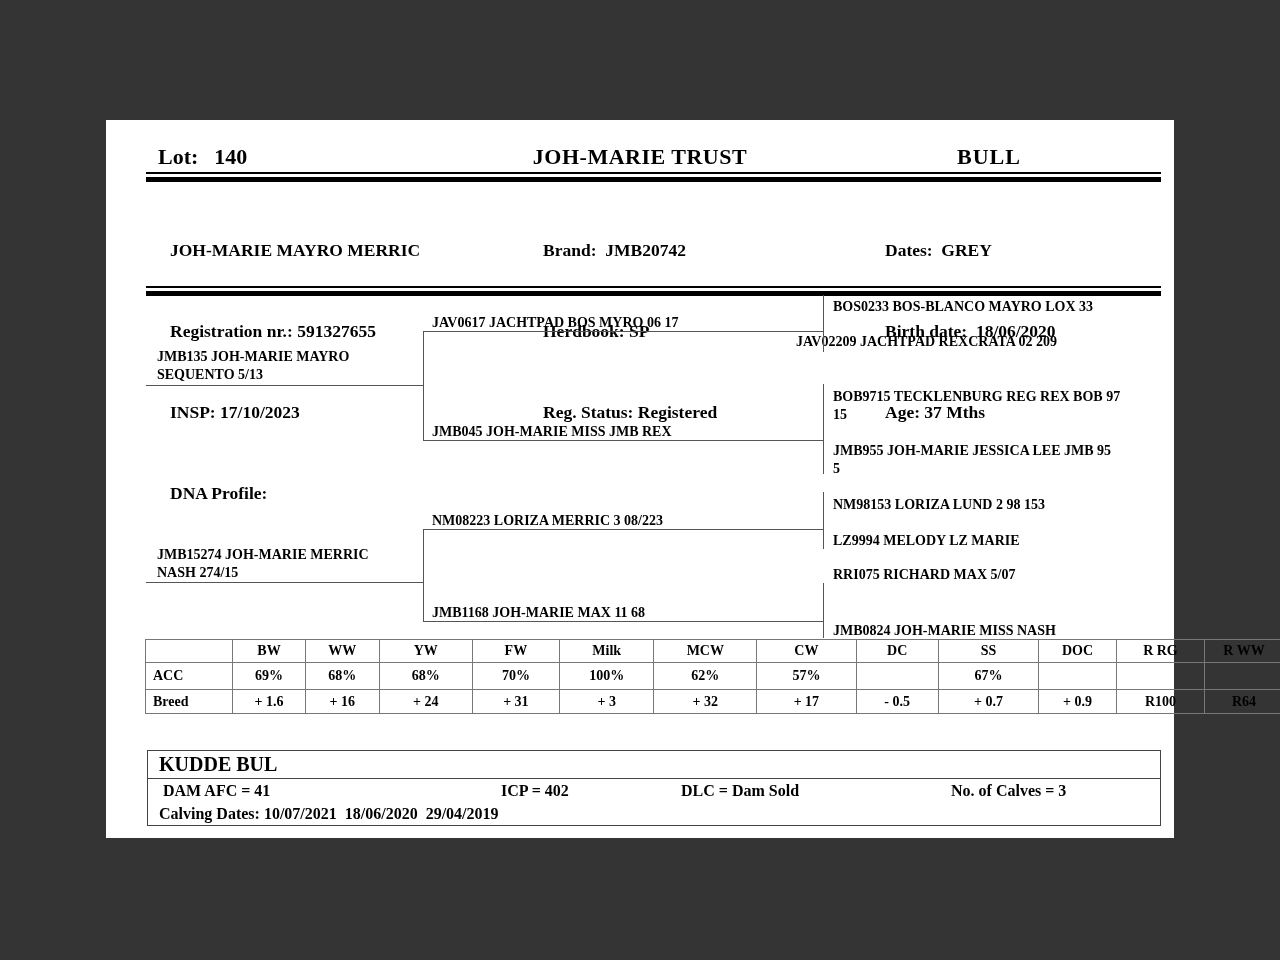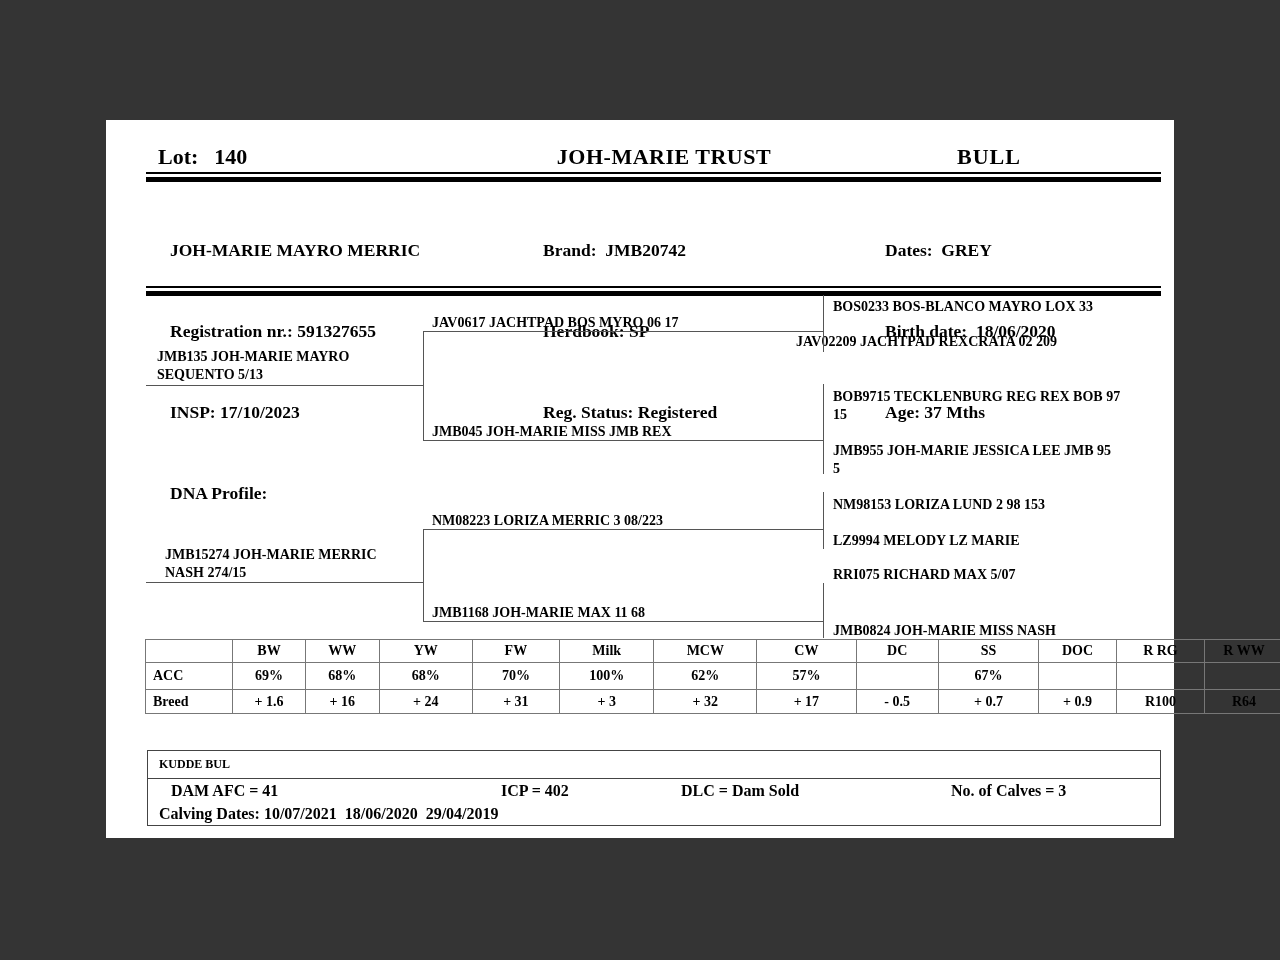--- a/index.html
+++ b/index.html
@@ -11,21 +11,21 @@
     color:#000;
     position:relative;
     overflow:hidden;
   }
   .page{
     position:absolute;left:106px;top:120px;
     width:1068px;height:718px;
     background:#ffffff;
   }
   
-  .title-row{position:absolute;left:0;top:24px;width:100%;height:30px;font-size:22px;padding-left:48px;}
+  .title-row{position:absolute;left:0;top:24px;width:100%;height:30px;font-size:22px;}
   .lot{position:absolute;left:52px;top:0;display:flex;gap:16px;}
   .owner{position:absolute;left:0;top:0;width:100%;text-align:center;letter-spacing:.5px;}
   .sex{position:absolute;left:851px;top:0;letter-spacing:1px;}
   
   .double-rule{
     position:absolute;left:40px;width:1015px;height:3px;
     border-top:2px solid #000;border-bottom:5px solid #000;
   }
   .rule-title{top:52px;}
   .rule-info{top:166px;}
@@ -61,25 +61,25 @@
   table.ebv tr.r-acc td{height:26px;}
   table.ebv tr.r-breed td{height:23px;}
   table.ebv td.lbl{text-align:left;padding-left:7px;}
   
   .footer-box{
     position:absolute;left:41px;top:630px;width:1012px;height:74px;
     border:1.5px solid #444;
   }
   .herd-row{
     height:27px;border-bottom:1.5px solid #444;
-    font-size:12px;line-height:27px;padding-left:11px;
+    font-size:20px;line-height:27px;padding-left:11px;
   }
   .damstats{position:relative;height:24px;font-size:16px;line-height:24px;}
   .damstats span{position:absolute;top:0;white-space:pre-wrap;}
-  .ds-0{left:23px;} .ds-1{left:353px;} .ds-2{left:533px;} .ds-3{left:803px;}
+  .ds-0{left:15px;} .ds-1{left:353px;} .ds-2{left:533px;} .ds-3{left:803px;}
   .calving{font-size:16px;line-height:22px;padding-left:11px;white-space:pre-wrap;}
 </style>
 </head>
 <body>
 
 <div class="page">
 
   <div class="title-row">
     <div class="lot">
       <span>Lot:</span>
@@ -105,21 +105,21 @@
     <div>Dates:  GREY</div>
     <div>Birth date:  18/06/2020</div>
     <div>Age: 37 Mths</div>
   </div>
   <div class="double-rule rule-info"></div>
 
   <div>
 
     <div class="ped-name" style="left:51px;top:228px;width:272px;">JMB135 JOH-MARIE MAYRO
 SEQUENTO 5/13</div>
-    <div class="ped-name" style="left:51px;top:426px;width:272px;margin-left:8px;">JMB15274 JOH-MARIE MERRIC
+    <div class="ped-name" style="left:51px;top:426px;width:272px;">JMB15274 JOH-MARIE MERRIC
 NASH 274/15</div>
 
     <div class="ped-name" style="left:326px;top:194px;width:390px;">JAV0617 JACHTPAD BOS MYRO 06 17</div>
     <div class="ped-name" style="left:326px;top:303px;width:390px;">JMB045 JOH-MARIE MISS JMB REX</div>
     <div class="ped-name" style="left:326px;top:392px;width:390px;">NM08223 LORIZA MERRIC 3 08/223</div>
     <div class="ped-name" style="left:326px;top:484px;width:390px;">JMB1168 JOH-MARIE MAX 11 68</div>
 
     <div class="ped-name" style="left:727px;top:178px;width:330px;">BOS0233 BOS-BLANCO MAYRO LOX 33</div>
     <div class="ped-name" style="left:690px;top:213px;width:330px;">JAV02209 JACHTPAD REXCRATA 02 209</div>
     <div class="ped-name" style="left:727px;top:268px;width:330px;">BOB9715 TECKLENBURG REG REX BOB 97

